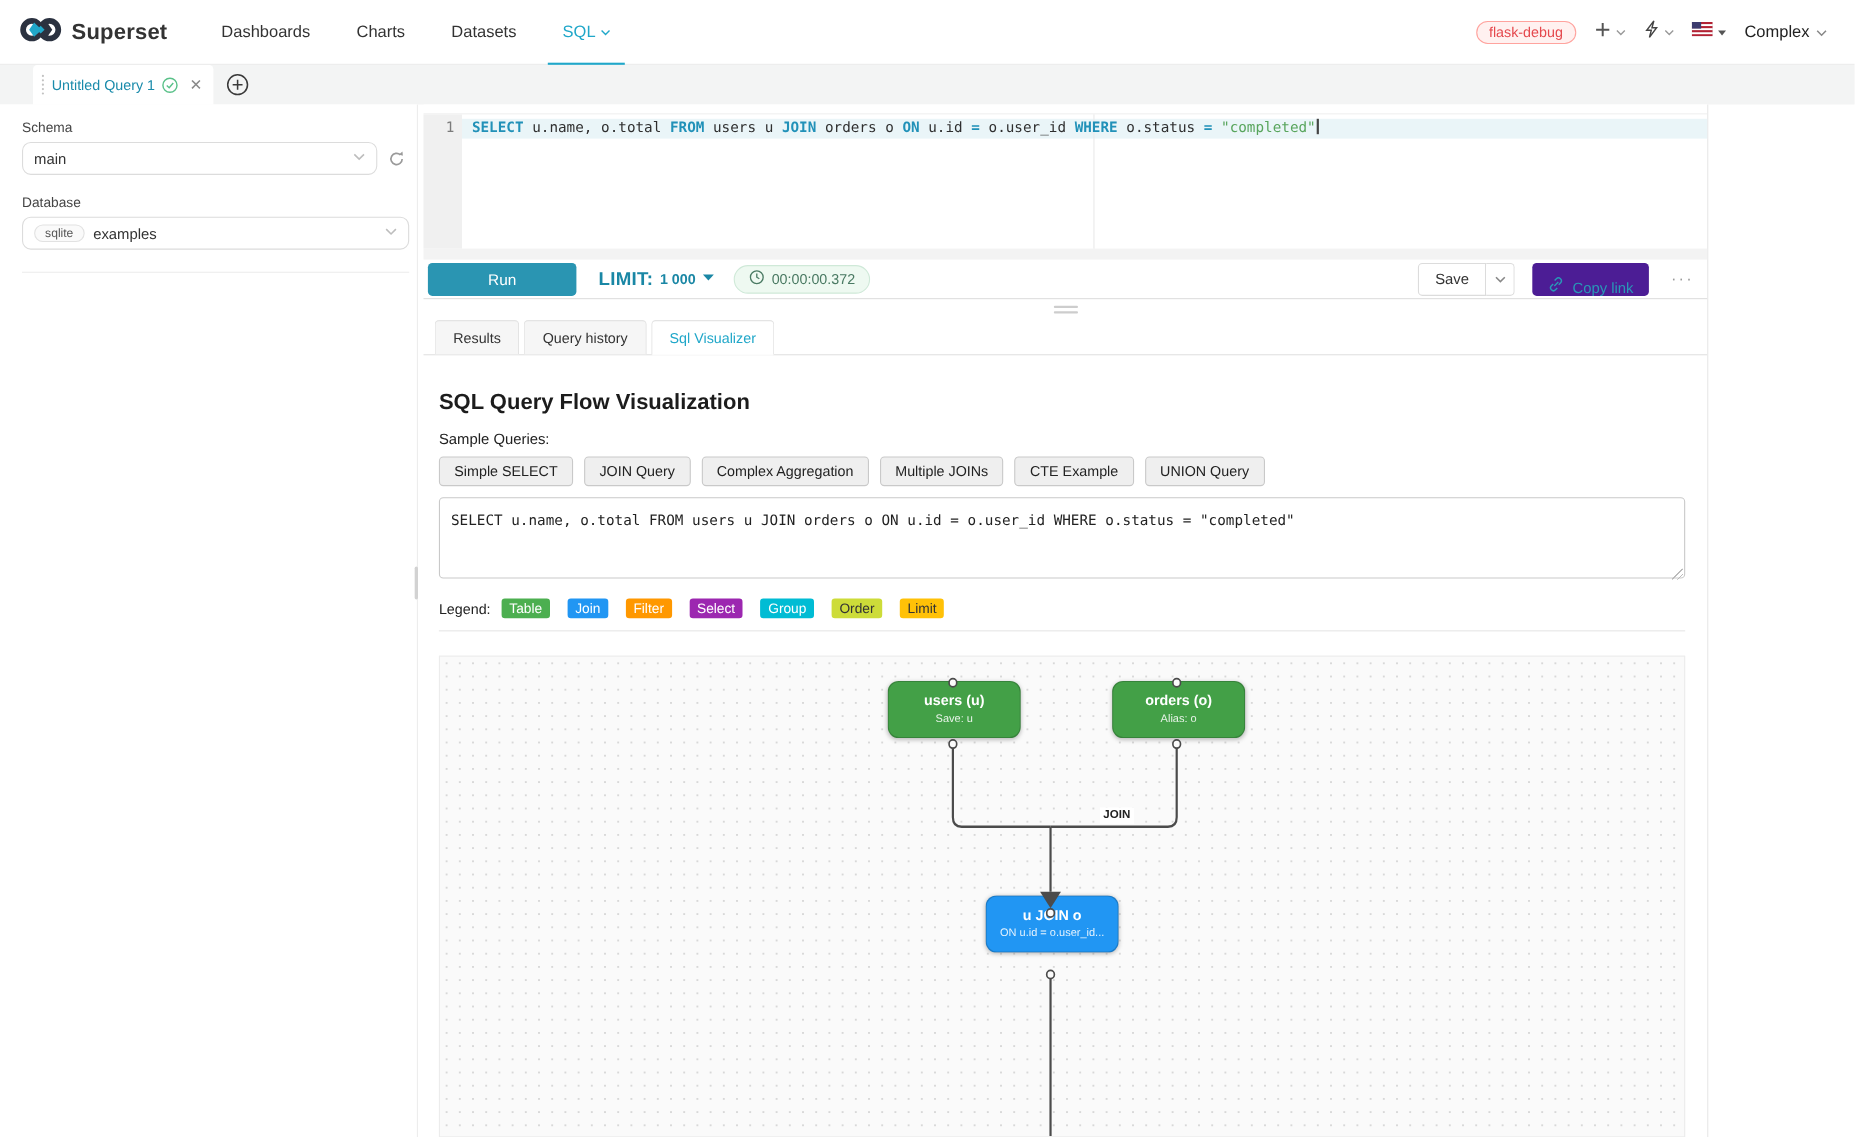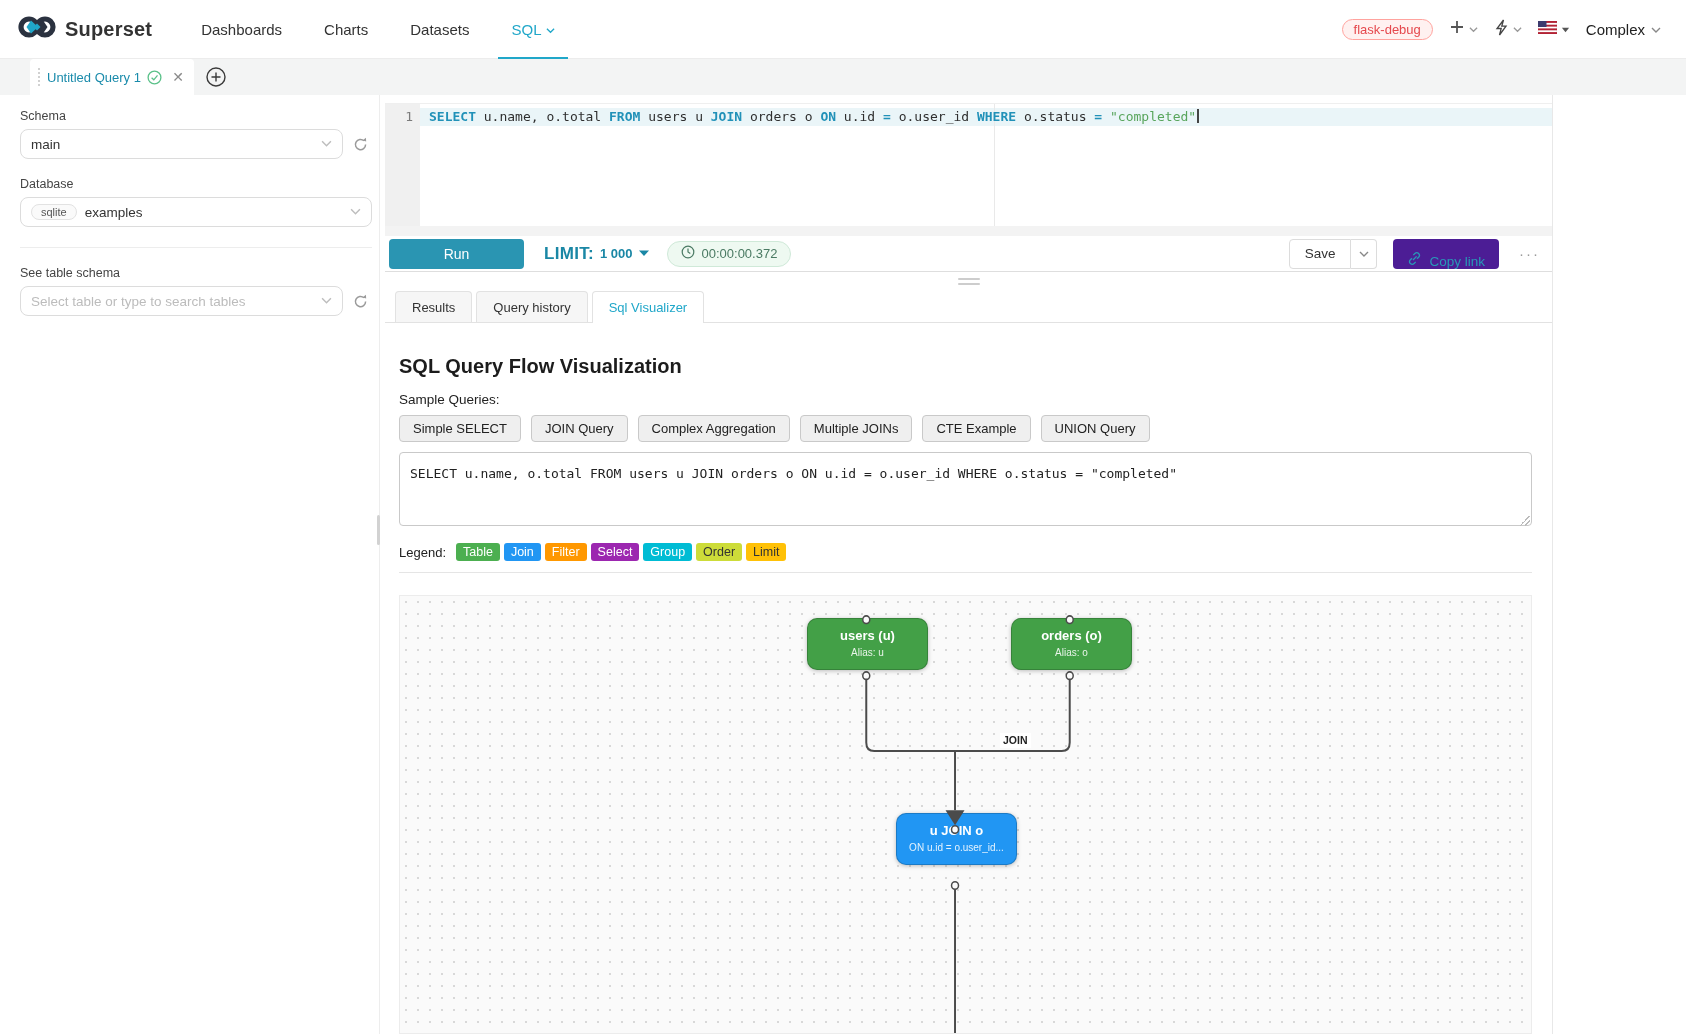--- a/index.html
+++ b/index.html
@@ -293,39 +293,20 @@
         <span class="sel-value">examples</span>
         <span class="sel-caret">
           <svg width="11" height="11" viewBox="0 0 10 10">
               <polyline points="1,3 5,7 9,3" fill="none" stroke="#bdbdbd" stroke-width="1.3"></polyline>
             </svg>
         </span>
       </div>
     </div>
   </div>
   <div class="side-divider"></div>
-  <div class="side-block">
-    <div class="fld-label">See table schema</div>
-    <div class="sel-row">
-      <div class="sel">
-        <span class="sel-placeholder">Select table or type to search tables</span>
-        <span class="sel-caret">
-          <svg width="11" height="11" viewBox="0 0 10 10">
-              <polyline points="1,3 5,7 9,3" fill="none" stroke="#bdbdbd" stroke-width="1.3"></polyline>
-            </svg>
-        </span>
-      </div>
-      <span class="refresh-btn">
-        <svg width="17" height="17" viewBox="0 0 17 17">
-            <path d="M13.6 8.5a5.1 5.1 0 1 1-1.6-3.7" fill="none" stroke="#9a9a9a" stroke-width="1.5"></path>
-            <polygon points="13.9,1.8 14.2,5.6 10.6,4.4" fill="#9a9a9a"></polygon>
-          </svg>
-      </span>
-    </div>
-  </div>
 </div>
 <div id="sidebar-resize"></div>
 
 <div id="main">
 
   <div id="editor">
     <div class="gutter">
       <div>1</div>
     </div>
     <div class="code-area">
@@ -402,37 +383,37 @@
           <button class="sample-btn">UNION Query</button>
         </div>
 
       <div class="ta-wrap">
         <textarea class="query-textarea" spellcheck="false" style="">SELECT u.name, o.total FROM users u JOIN orders o ON u.id = o.user_id WHERE o.status = "completed"</textarea>
         <span class="ta-grip"></span>
       </div>
 
       <div class="legend-row">
         <span class="legend-label">Legend:</span>
-        <span id="legend-badges" style="display:flex;gap:4px;">
+        <span id="legend-badges" style="display:flex;gap:16px;">
             <span class="legend-badge" style="background: rgb(76, 175, 80); color: rgb(255, 255, 255);">Table</span>
             <span class="legend-badge" style="background: rgb(33, 150, 243); color: rgb(255, 255, 255);">Join</span>
             <span class="legend-badge" style="background: rgb(255, 152, 0); color: rgb(255, 255, 255);">Filter</span>
             <span class="legend-badge" style="background: rgb(156, 39, 176); color: rgb(255, 255, 255);">Select</span>
             <span class="legend-badge" style="background: rgb(0, 188, 212); color: rgb(255, 255, 255);">Group</span>
             <span class="legend-badge" style="background: rgb(205, 220, 57); color: rgb(51, 51, 51);">Order</span>
             <span class="legend-badge" style="background: rgb(255, 193, 7); color: rgb(51, 51, 51);">Limit</span>
           </span>
       </div>
 
       <div class="viz-divider"></div>
 
       <div class="flow-canvas">
         <div class="flow-node" id="node-users" style="background: rgb(67, 160, 71);">
           <div class="nt">users (u)</div>
-          <div class="ns">Alias: u</div>
+          <div class="ns">Save: u</div>
         </div>
         <div class="flow-node" id="node-orders" style="background: rgb(67, 160, 71);">
           <div class="nt">orders (o)</div>
           <div class="ns">Alias: o</div>
         </div>
         <div class="flow-node" id="node-join" style="background: rgb(33, 150, 243);">
           <div class="nt">u JOIN o</div>
           <div class="ns">ON u.id = o.user_id...</div>
         </div>
         <svg class="edges-svg" viewBox="0 0 1134 406" preserveAspectRatio="none">

